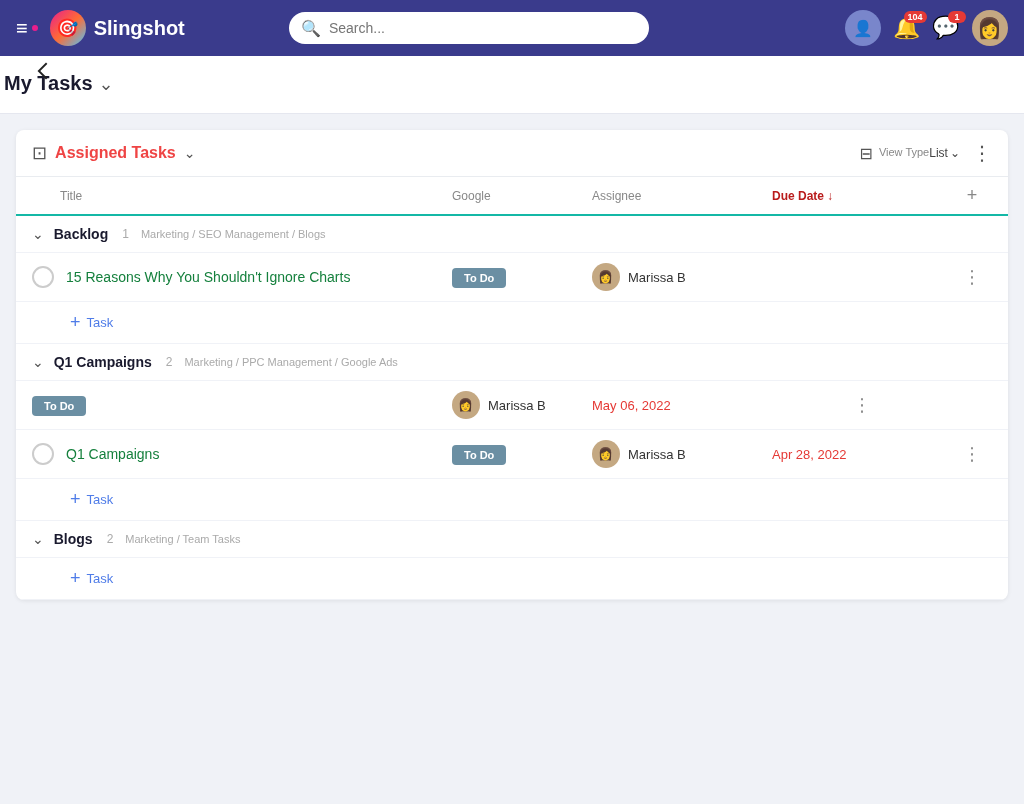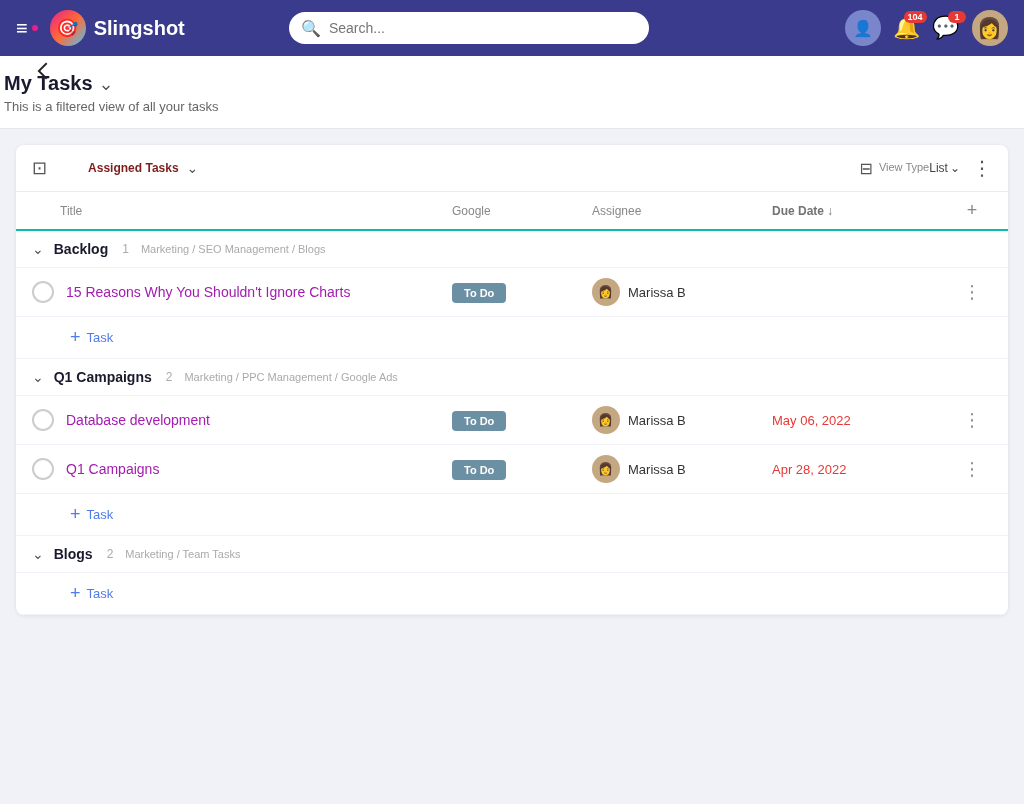--- a/index.html
+++ b/index.html
@@ -155,24 +155,23 @@
       align-items: center;
       padding: 12px 16px;
       border-bottom: 1px solid #e9ecf0;
       gap: 8px;
     }
     .assigned-icon {
       color: #555;
       font-size: 18px;
     }
     .card-title {
-      font-size: 12px;
+      font-size: 16px;
       font-weight: 600;
-      color: #7f1d1d;
-      margin-left: 33px;
+      color: #ef4444;
     }
     .card-title-chevron {
       color: #555;
       font-size: 14px;
       cursor: pointer;
     }
     .card-header-right {
       margin-left: auto;
       display: flex;
       align-items: center;
@@ -224,21 +223,21 @@
       border-bottom: 2px solid #14b8a6;
       align-items: center;
     }
     .col-header {
       font-size: 12px;
       color: #888;
       font-weight: 500;
       text-transform: none;
     }
     .col-header.due-date {
-      color: #737373;
+      color: #b91c1c;
       font-weight: 700;
       display: flex;
       align-items: flex-end;
       gap: 3px;
     }
     .col-header.title { padding-left: 28px; }
     .add-col-btn {
       background: none;
       border: none;
       cursor: pointer;
@@ -294,21 +293,21 @@
       width: 22px;
       height: 22px;
       border: 2px solid #ccc;
       border-radius: 50%;
       flex-shrink: 0;
       cursor: pointer;
       background: white;
     }
     .task-name {
       font-size: 14px;
-      color: #a21caf;
+      color: #15803d;
     }
     .status-badge {
       background: #6b8fa3;
       color: white;
       font-size: 11px;
       font-weight: 600;
       padding: 4px 12px;
       border-radius: 4px;
       text-align: center;
       cursor: pointer;
@@ -429,21 +428,20 @@
     </button>
     <div class="nav-avatar" style="background:#c4a882;font-size:20px;display:flex;align-items:center;justify-content:center;">👩</div>
   </div>
 </nav>
 
 <div class="page-header">
   <div class="page-title-row">
     <span class="page-title">My Tasks</span>
     <span class="page-title-chevron">⌄</span>
   </div>
-  <div class="page-subtitle">This is a filtered view of all your tasks</div>
 </div>
 
 <div style="padding: 0 16px;">
   <div class="main-card">
 
     <div class="card-header">
       <span class="assigned-icon">⊡</span>
       <span class="card-title">Assigned Tasks</span>
       <span class="card-title-chevron">⌄</span>
       <div class="card-header-right">
@@ -500,24 +498,20 @@
       <span>Task</span>
     </button>
   </div>
         <div class="group-row">
     <button class="group-collapse">⌄</button>
     <span class="group-name">Q1 Campaigns</span>
     <span class="group-count">2</span>
     <span class="group-path">Marketing / PPC Management / Google Ads</span>
   </div>
         <div class="task-row">
-      <div class="task-title-cell">
-        <div class="task-checkbox"></div>
-        <span class="task-name">Database development</span>
-      </div>
       <div>
         <span class="status-badge">To Do</span>
       </div>
       <div class="assignee-cell">
         <div class="assignee-avatar-sm">👩</div>
         <span class="assignee-name">Marissa B</span>
       </div>
       <div class="due-date-cell due-date-overdue">May 06, 2022</div>
       <button class="task-more-btn">⋮</button>
     </div>

